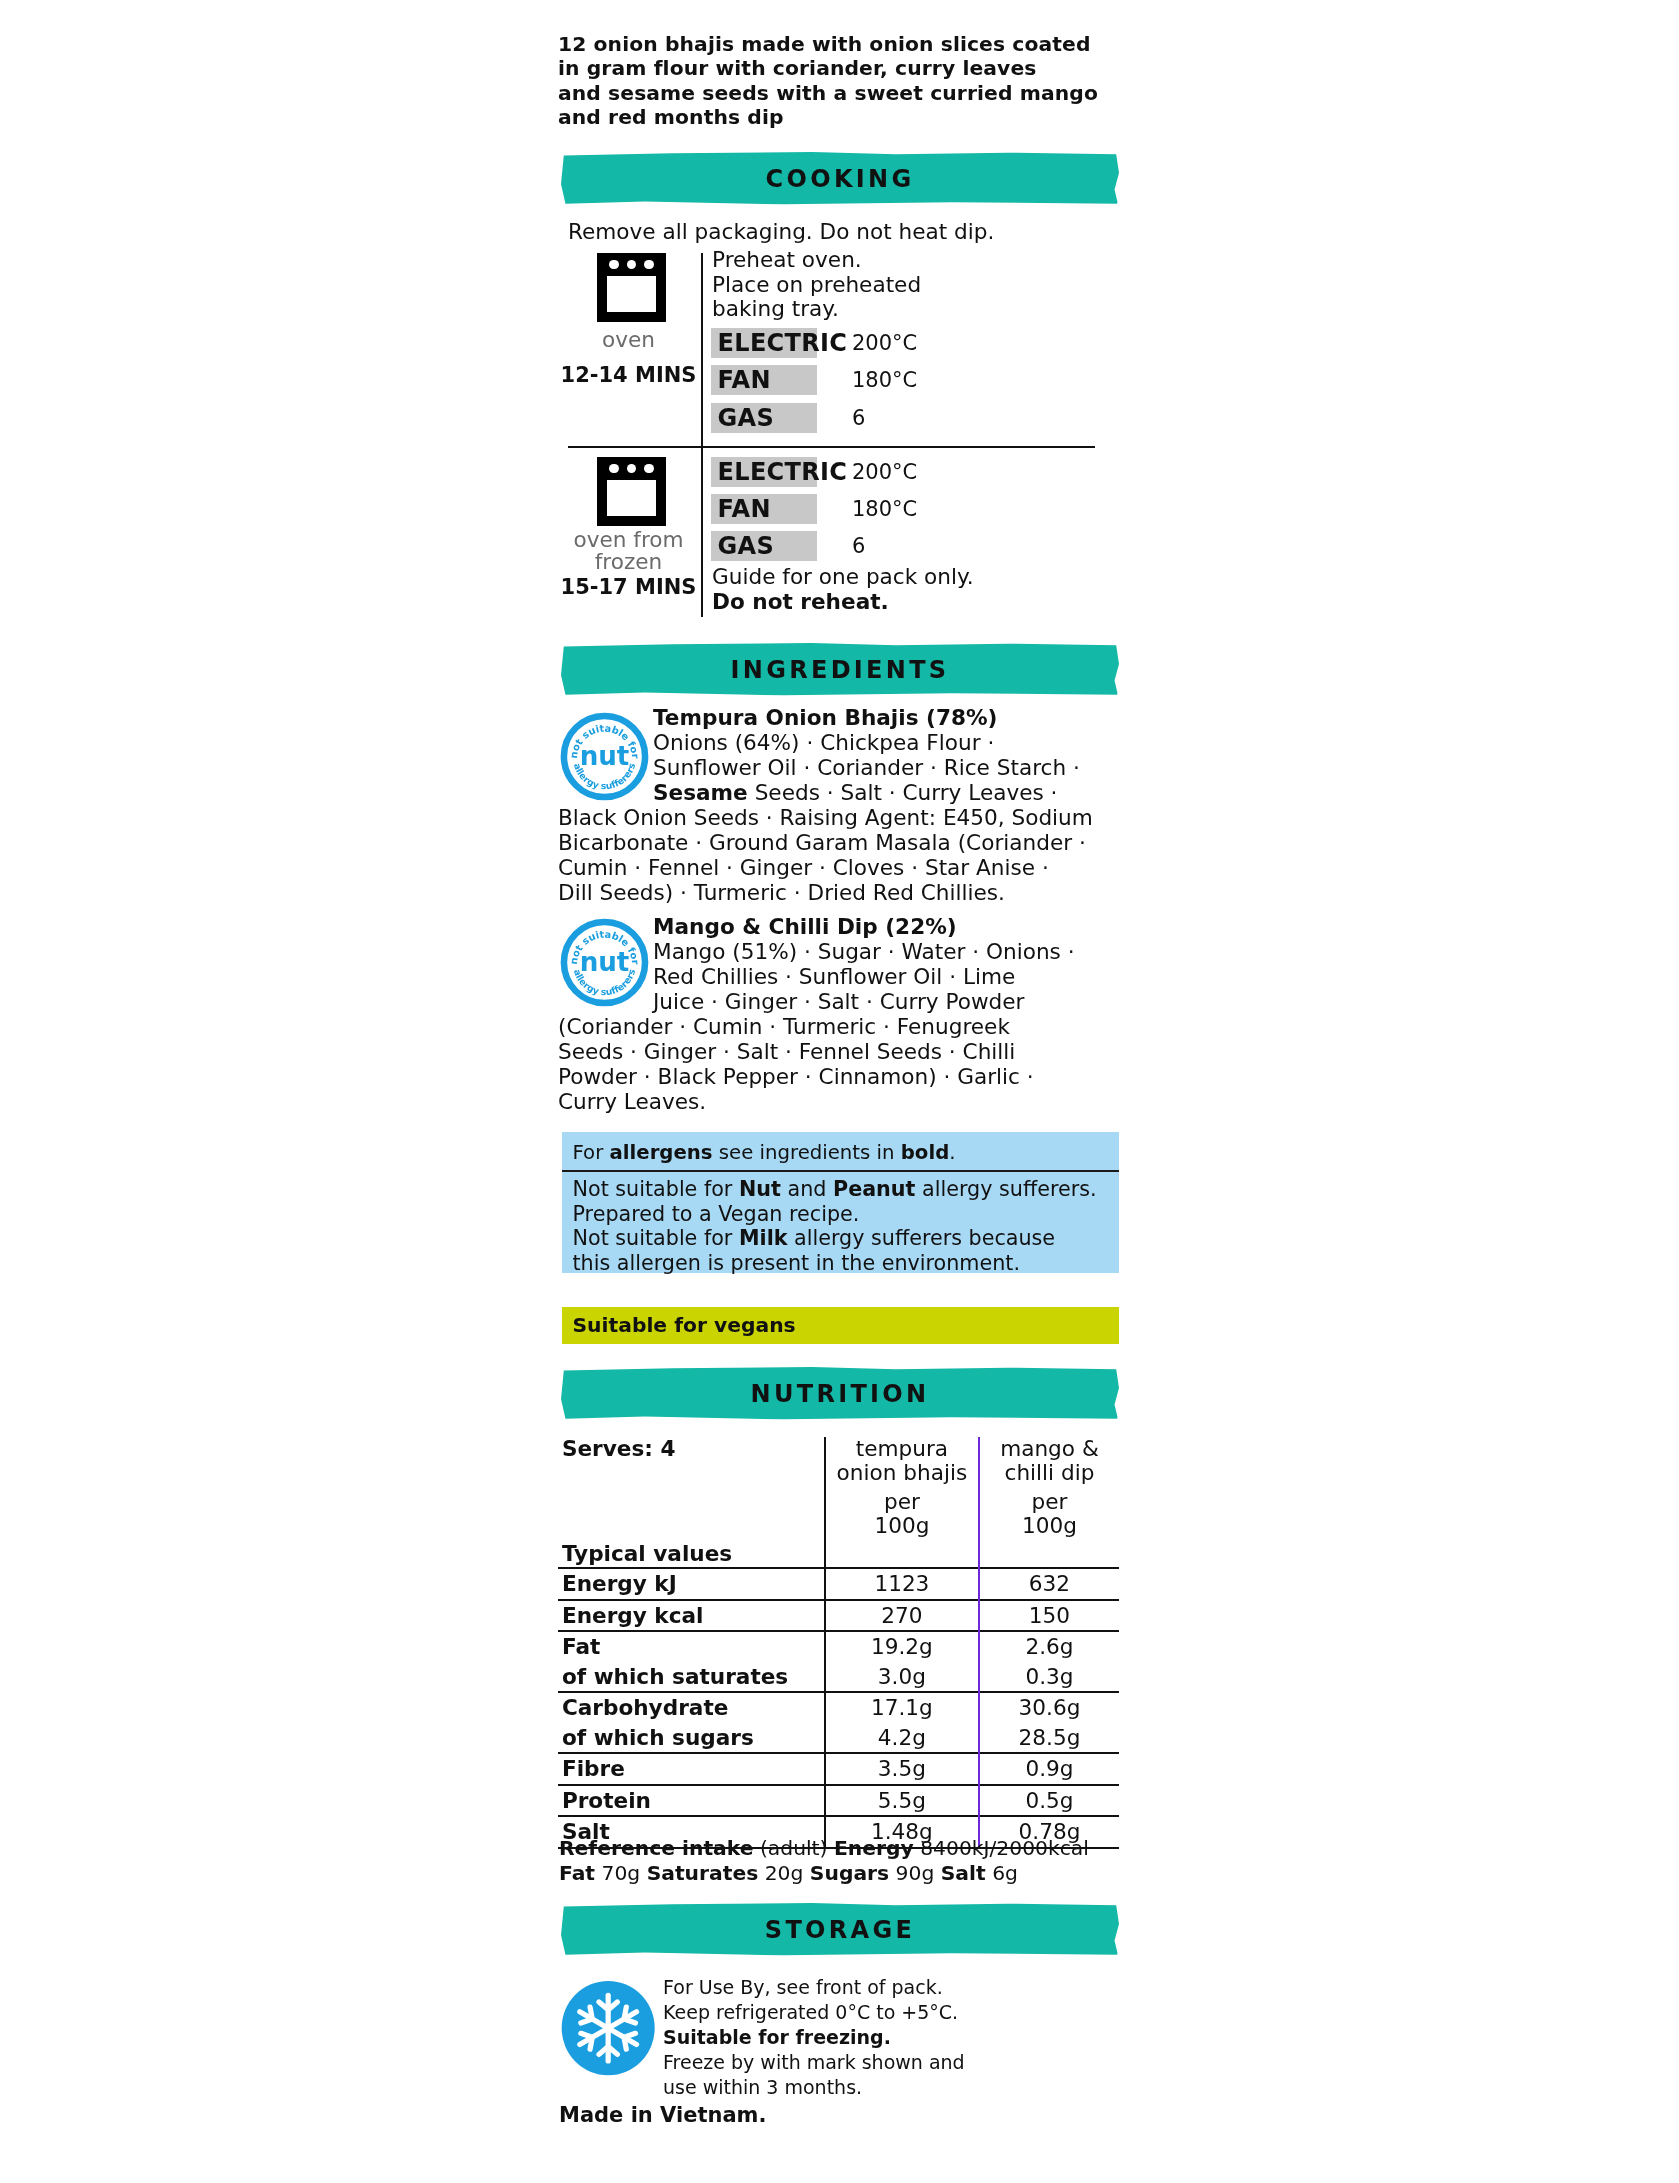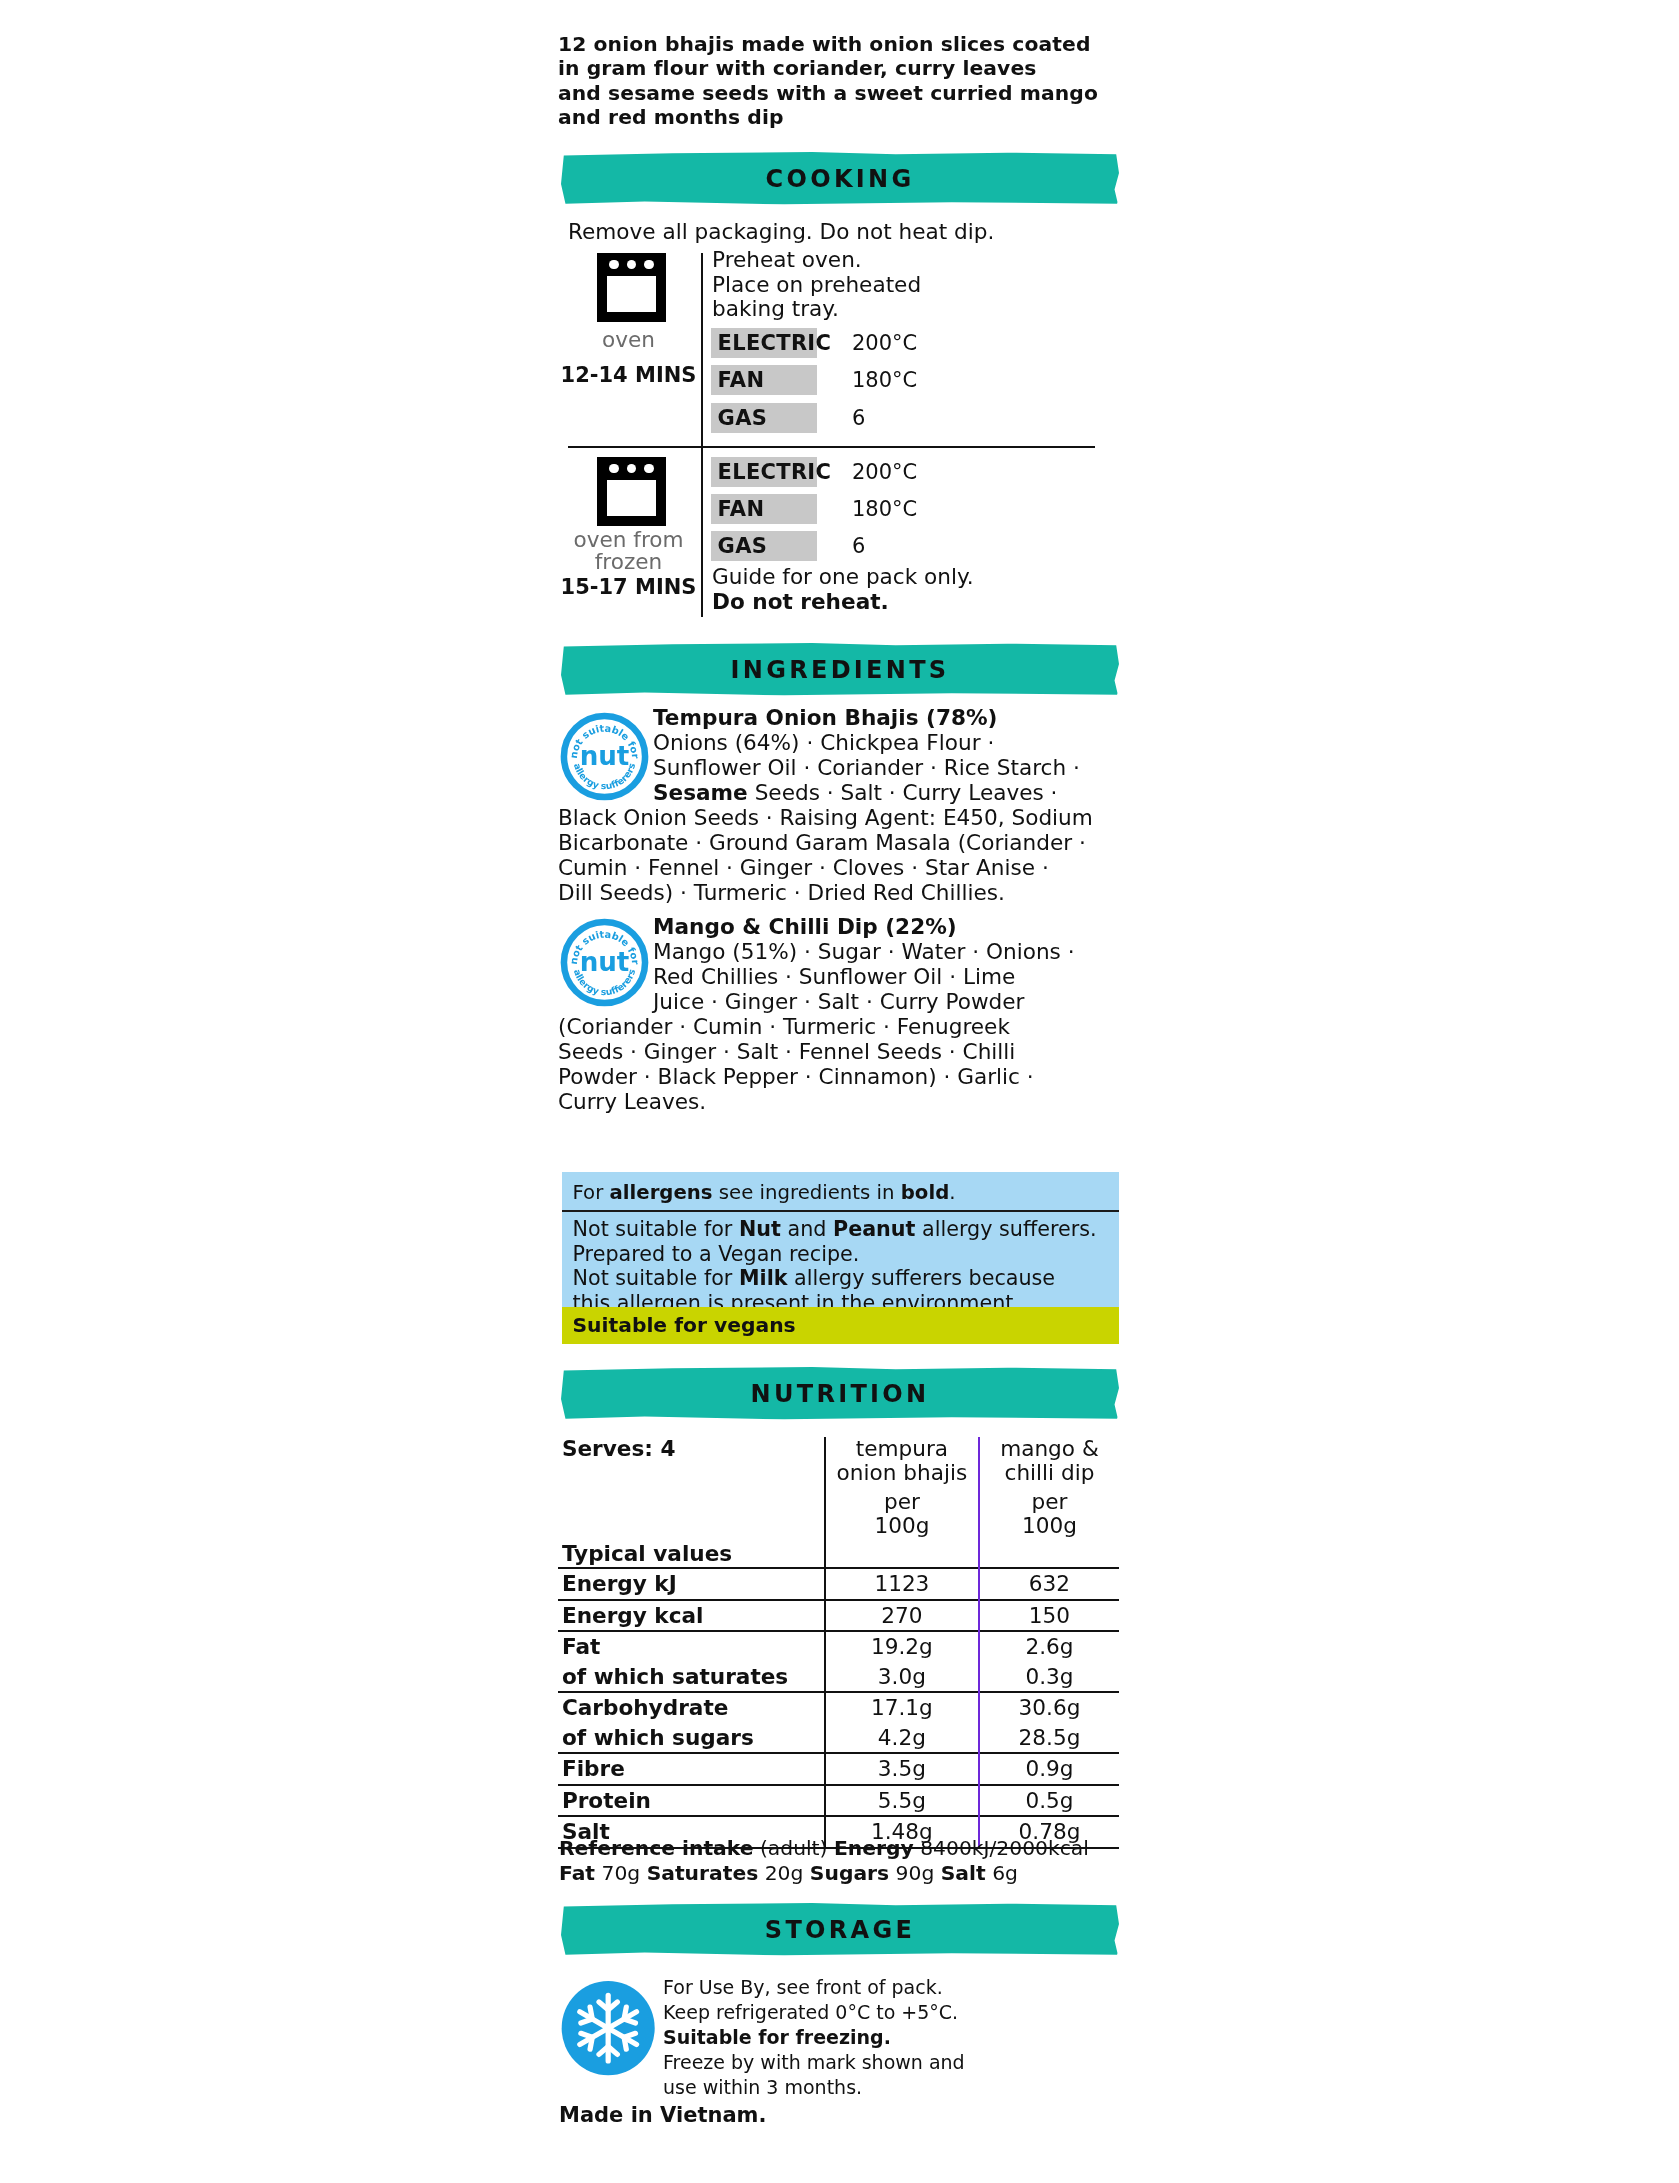--- a/index.html
+++ b/index.html
@@ -15,27 +15,27 @@
   .t { font-size: 21.6px; line-height: 24.6px; white-space: nowrap; }
   .b { font-weight: bold; }
   .grey { color: #6b6b6b; }
   .oven-icon { position: absolute; width: 69px; height: 69px; background: #000; box-sizing: border-box; }
   .oven-icon .dots { position: absolute; top: 6.6px; left: 0; right: 0; display: flex; justify-content: center; gap: 7.9px; }
   .oven-icon .dot { width: 9.8px; height: 9.8px; border-radius: 50%; background: #fff; }
   .oven-icon .door { position: absolute; left: 9.8px; right: 9.8px; top: 23px; bottom: 9.8px; background: #fff; }
   .vline { position: absolute; width: 2px; background: #111; }
   .hline { position: absolute; height: 2px; background: #111; }
   .glabel { position: absolute; left: 711px; width: 106px; height: 30px; background: #c8c8c8;
-            font-size: 21px; font-weight: bold; line-height: 30px; padding-left: 6.6px; box-sizing: border-box; letter-spacing: 0.3px; }
+            font-size: 24px; font-weight: bold; line-height: 30px; padding-left: 6.6px; box-sizing: border-box; letter-spacing: 0.3px; }
   .gval { position: absolute; left: 852px; font-size: 21px; line-height: 30px; }
   .center-col { position: absolute; left: 558px; width: 141px; text-align: center; }
   .nut-badge { position: absolute; width: 89px; height: 89px; }
   .para { position: absolute; left: 558px; width: 564px; font-size: 21.6px; line-height: 25px; }
   .para .line { white-space: nowrap; height: 25px; }
-  .allergen { position: absolute; left: 562px; top: 1172px; width: 557px; height: 141px; background: #a7d8f4; }
+  .allergen { position: absolute; left: 562px; top: 1132px; width: 557px; height: 141px; background: #a7d8f4; }
   .allergen .top { height: 38px; border-bottom: 2px solid #1a1a1a; padding-left: 10.5px; font-size: 19.7px; line-height: 41px; }
   .allergen .bottom { padding: 5.2px 10.5px 0 10.5px; font-size: 20.7px; line-height: 24.6px; }
   .vegan { position: absolute; left: 562px; top: 1307px; width: 557px; height: 37px; background: #c9d400;
            font-size: 20.3px; font-weight: bold; line-height: 37px; padding-left: 10.5px; box-sizing: border-box; }
   table.nut { position: absolute; left: 558px; top: 1437px; width: 561px; border-collapse: collapse; font-size: 21.6px; }
   table.nut td { padding: 0; line-height: 29.5px; }
   table.nut td.lbl { padding-left: 3.9px; font-weight: bold; width: 262px; }
   table.nut td.v1 { text-align: center; width: 152px; border-left: 2px solid #111; }
   table.nut td.v2 { text-align: center; border-left: 2px solid #6d28d9; }
   table.nut tr.sep td { border-top: 2px solid #111; }

